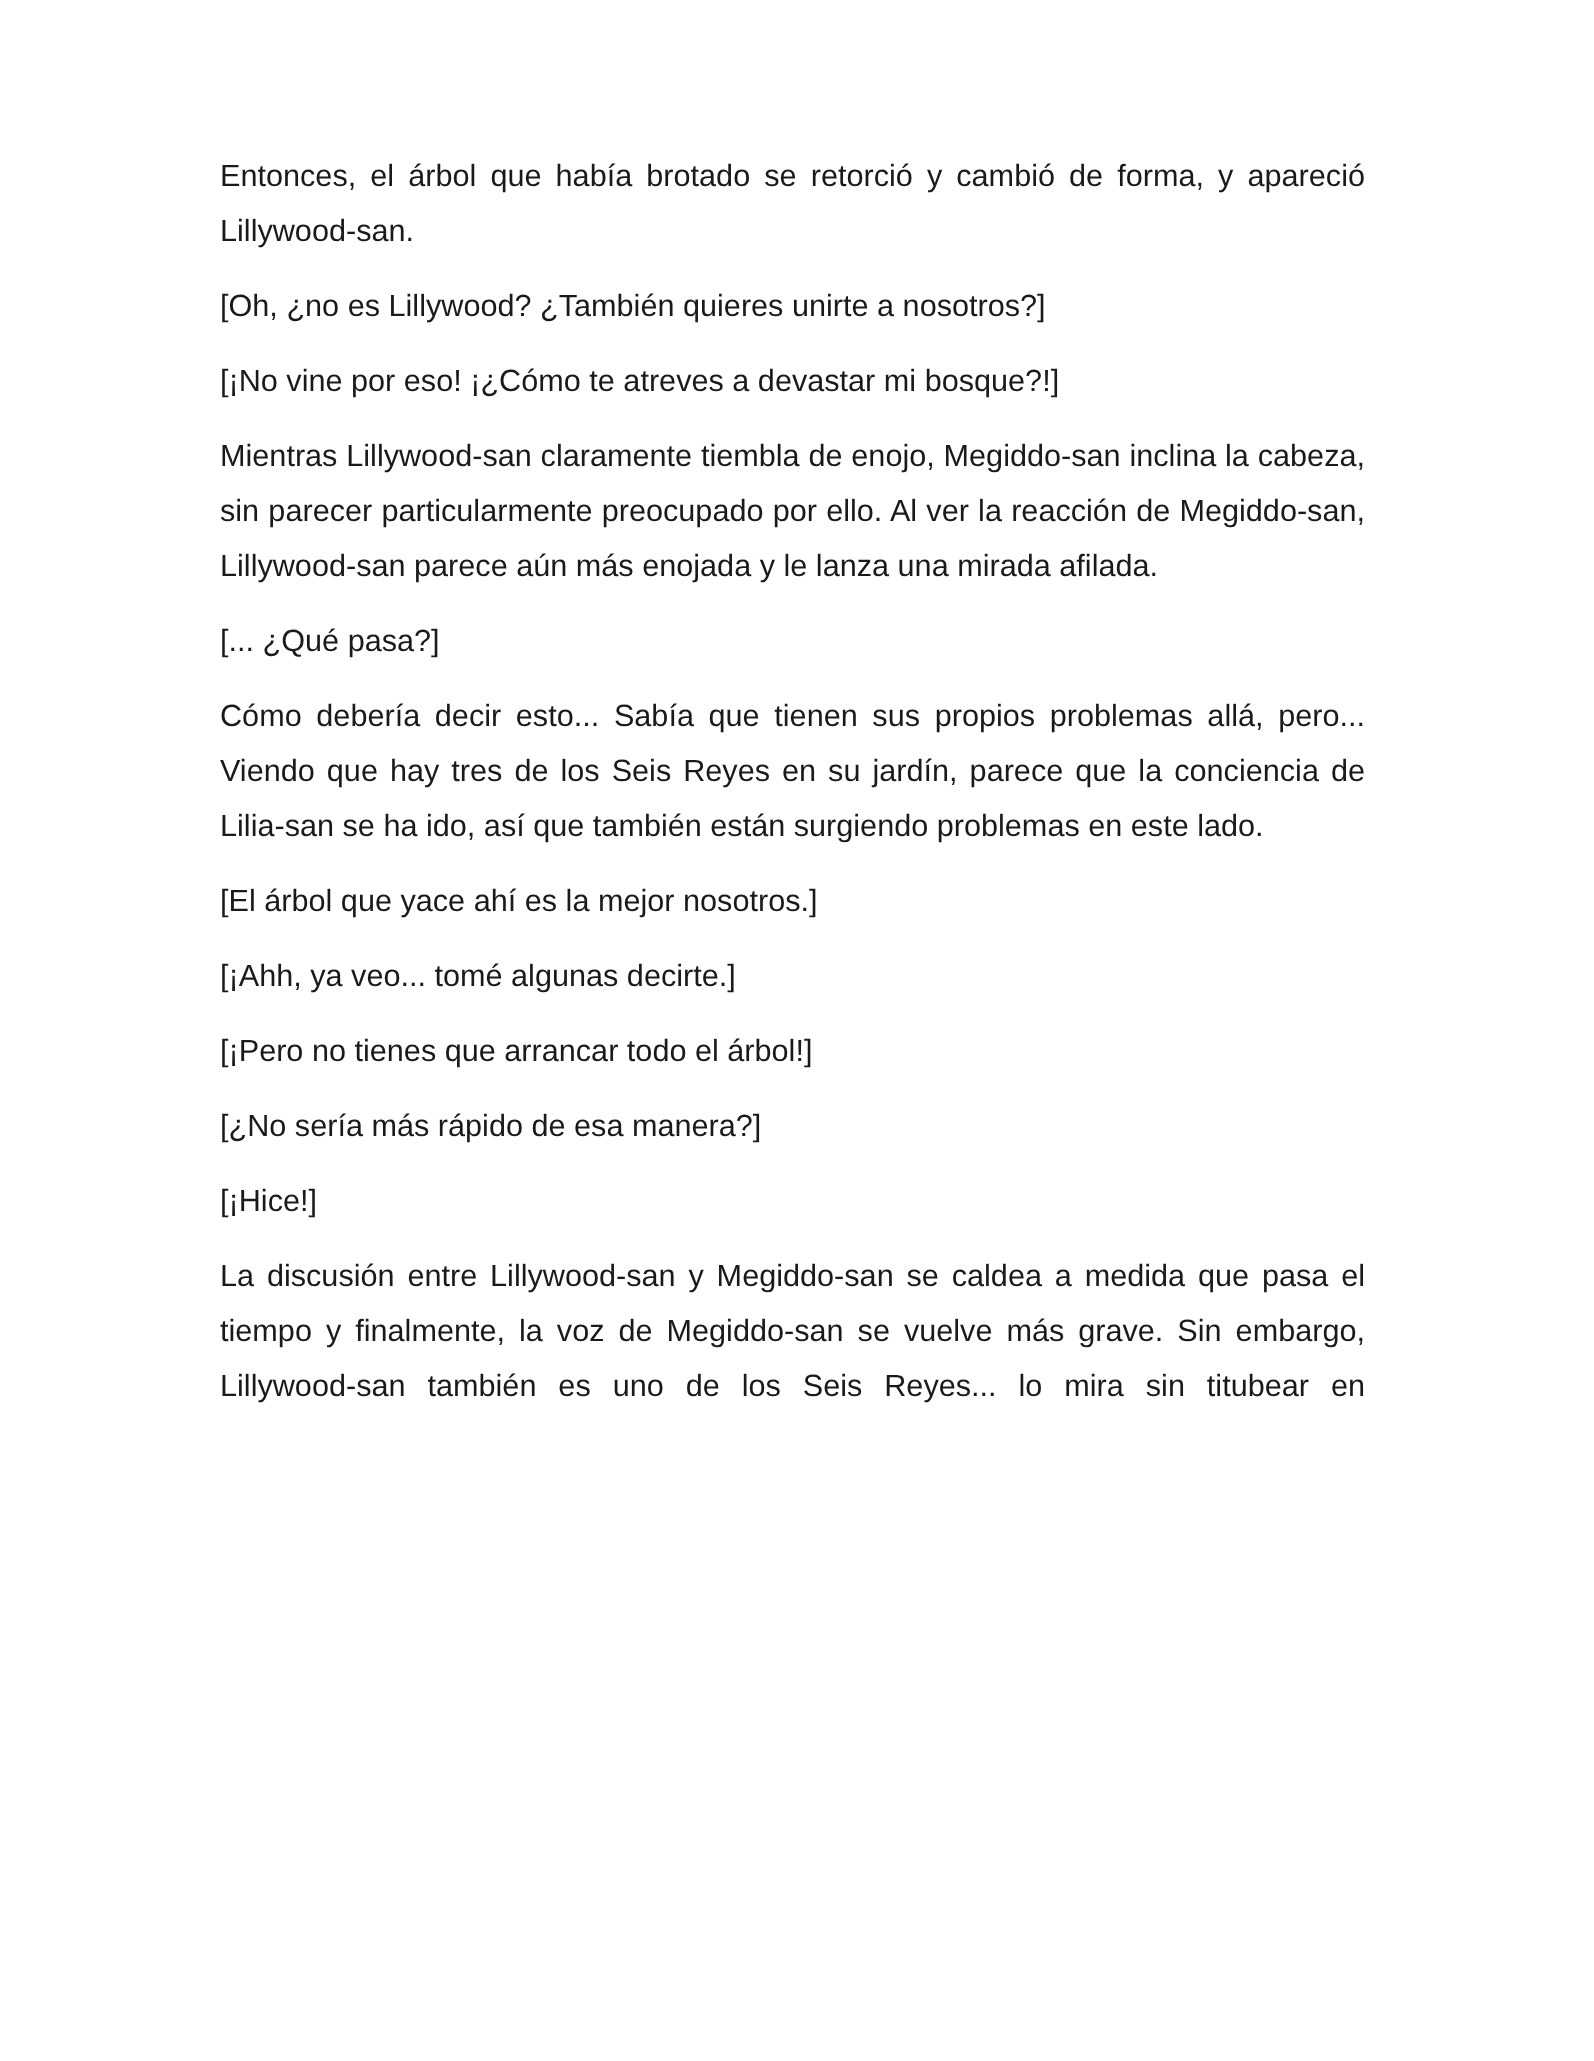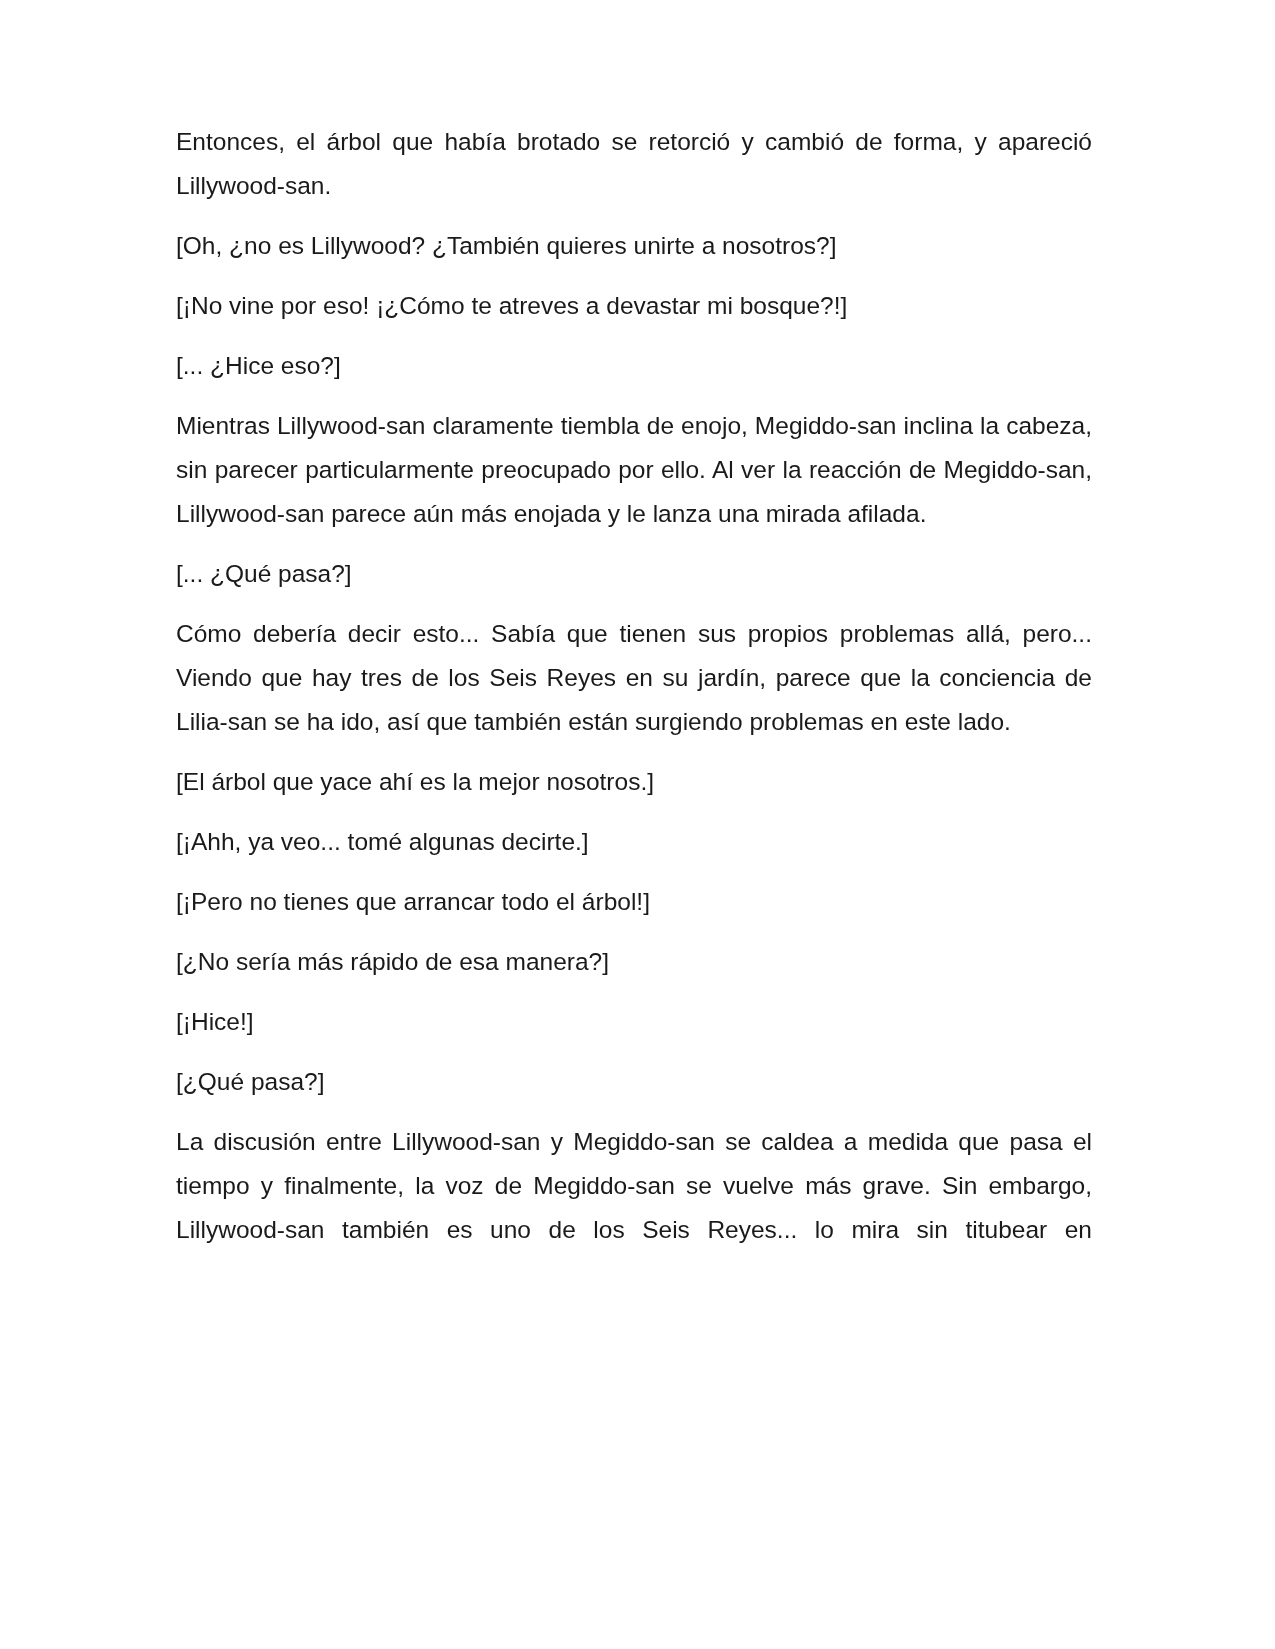--- a/index.html
+++ b/index.html
@@ -24,24 +24,22 @@
       margin-bottom: 0;
     }
   </style>
 </head>
 <body>
 
 <div class="page">
   <p class="para">Entonces, el árbol que había brotado se retorció y cambió de forma, y apareció Lillywood-san.</p>
   <p class="para">[Oh, ¿no es Lillywood? ¿También quieres unirte a nosotros?]</p>
   <p class="para">[¡No vine por eso! ¡¿Cómo te atreves a devastar mi bosque?!]</p>
-  <p class="para">[... ¿Hice eso?]</p>
   <p class="para">Mientras Lillywood-san claramente tiembla de enojo, Megiddo-san inclina la cabeza, sin parecer particularmente preocupado por ello. Al ver la reacción de Megiddo-san, Lillywood-san parece aún más enojada y le lanza una mirada afilada.</p>
   <p class="para">[... ¿Qué pasa?]</p>
   <p class="para">Cómo debería decir esto... Sabía que tienen sus propios problemas allá, pero... Viendo que hay tres de los Seis Reyes en su jardín, parece que la conciencia de Lilia-san se ha ido, así que también están surgiendo problemas en este lado.</p>
   <p class="para">[El árbol que yace ahí es la mejor nosotros.]</p>
   <p class="para">[¡Ahh, ya veo... tomé algunas decirte.]</p>
   <p class="para">[¡Pero no tienes que arrancar todo el árbol!]</p>
   <p class="para">[¿No sería más rápido de esa manera?]</p>
   <p class="para">[¡Hice!]</p>
-  <p class="para">[¿Qué pasa?]</p>
   <p class="para last">La discusión entre Lillywood-san y Megiddo-san se caldea a medida que pasa el tiempo y finalmente, la voz de Megiddo-san se vuelve más grave. Sin embargo, Lillywood-san también es uno de los Seis Reyes... lo mira sin titubear en</p>
 </div>
 
 </body></html>

